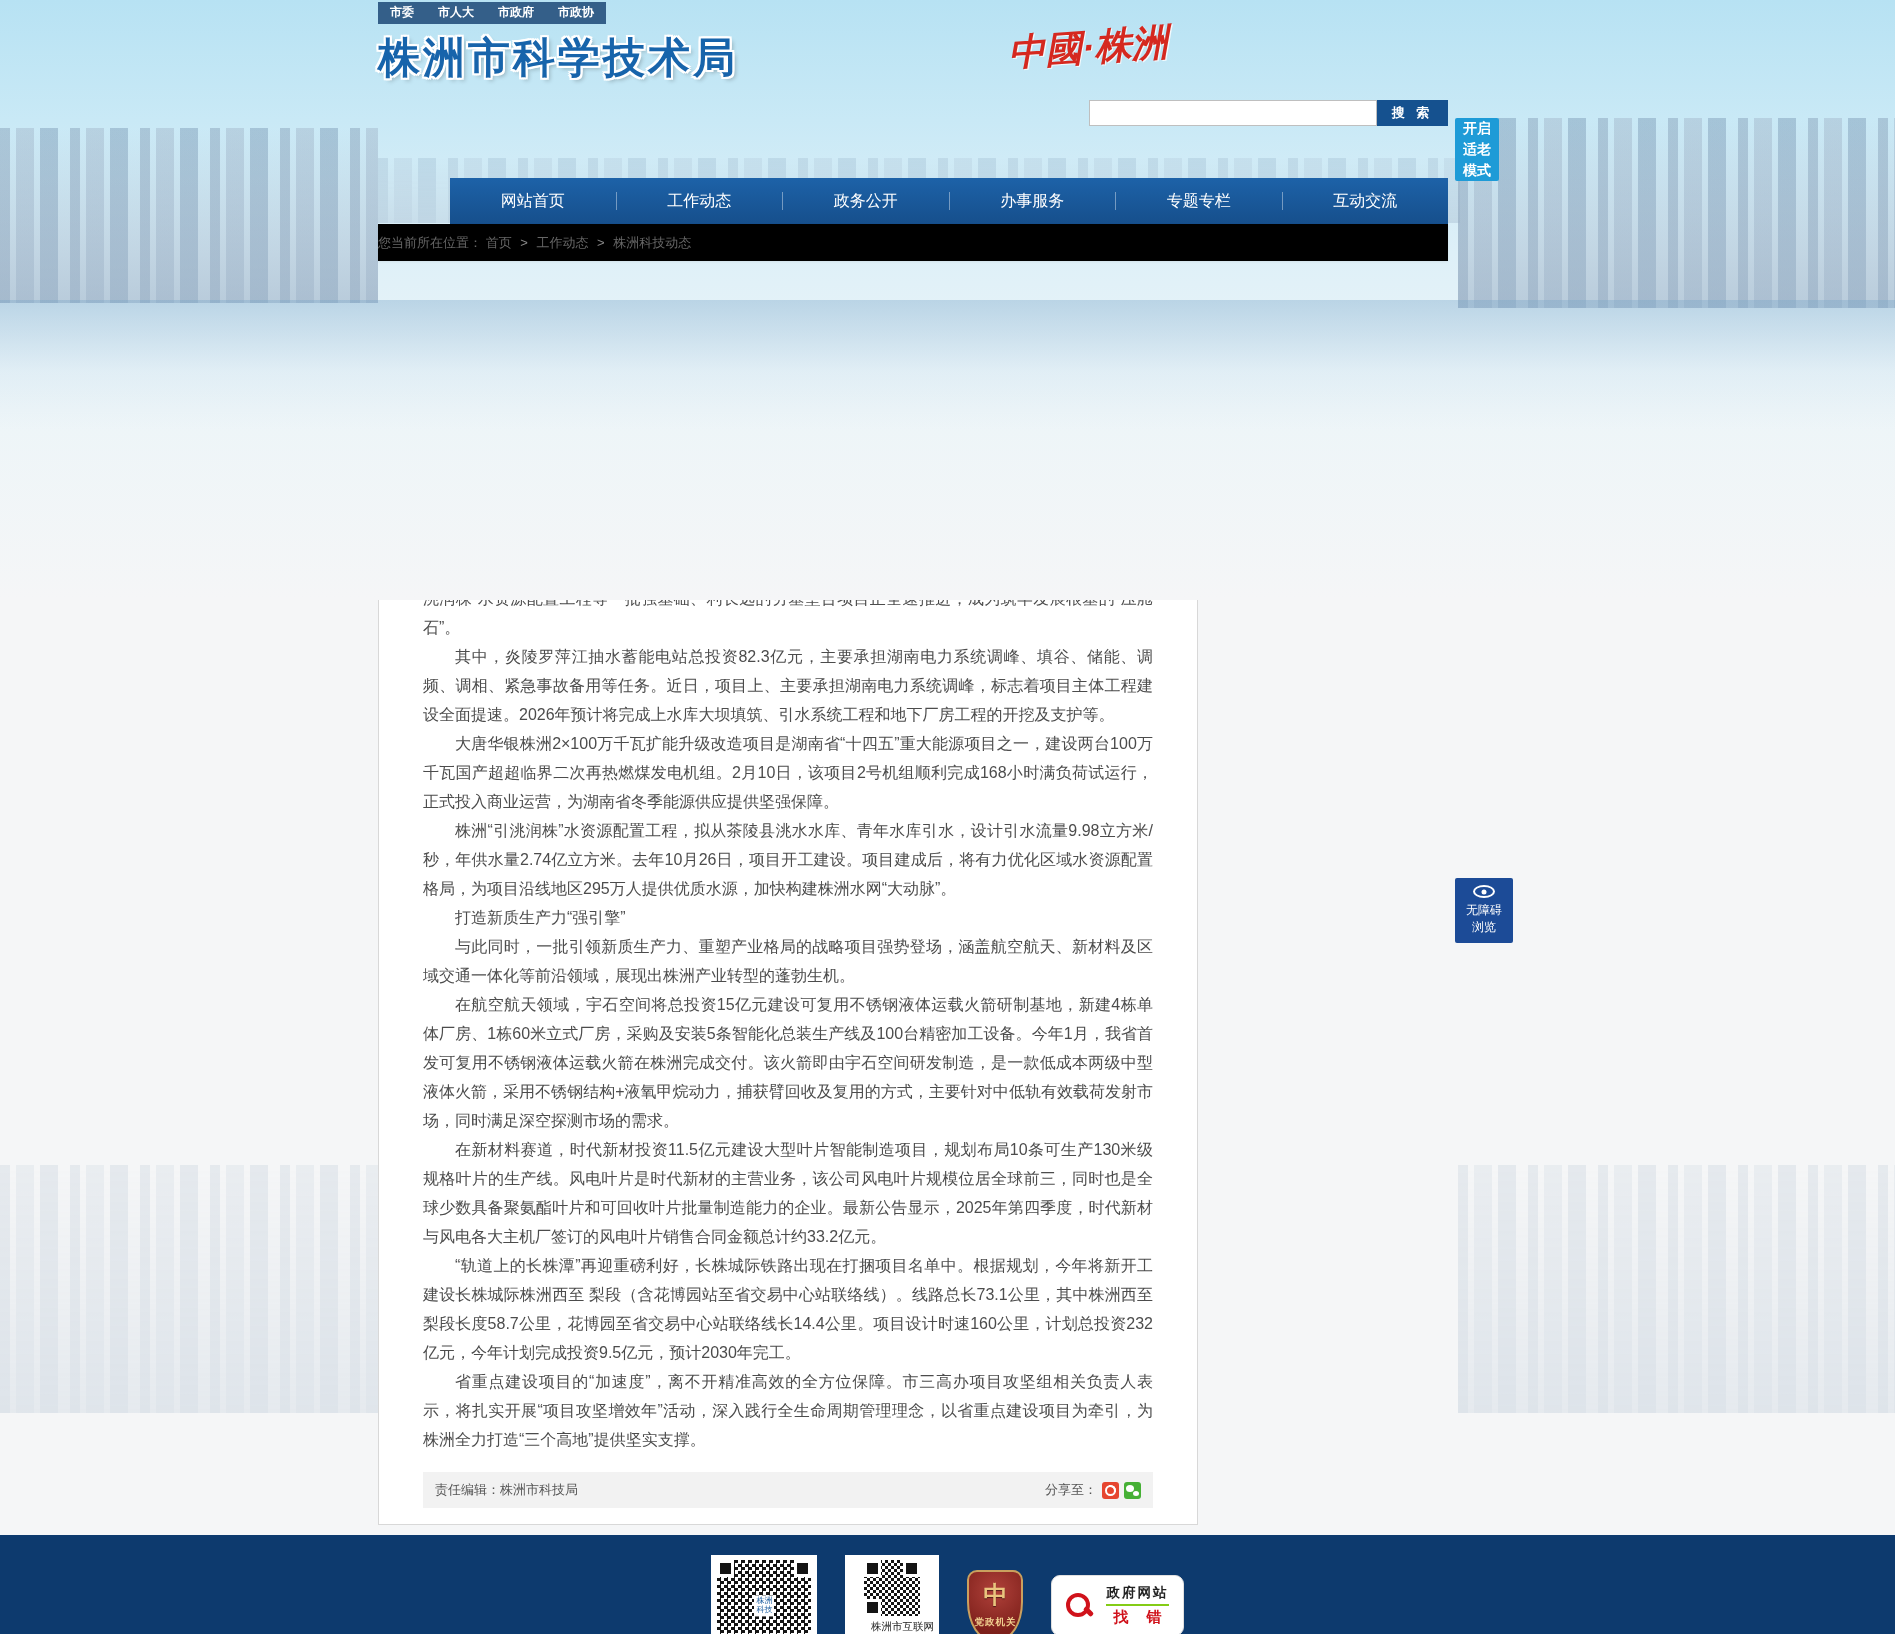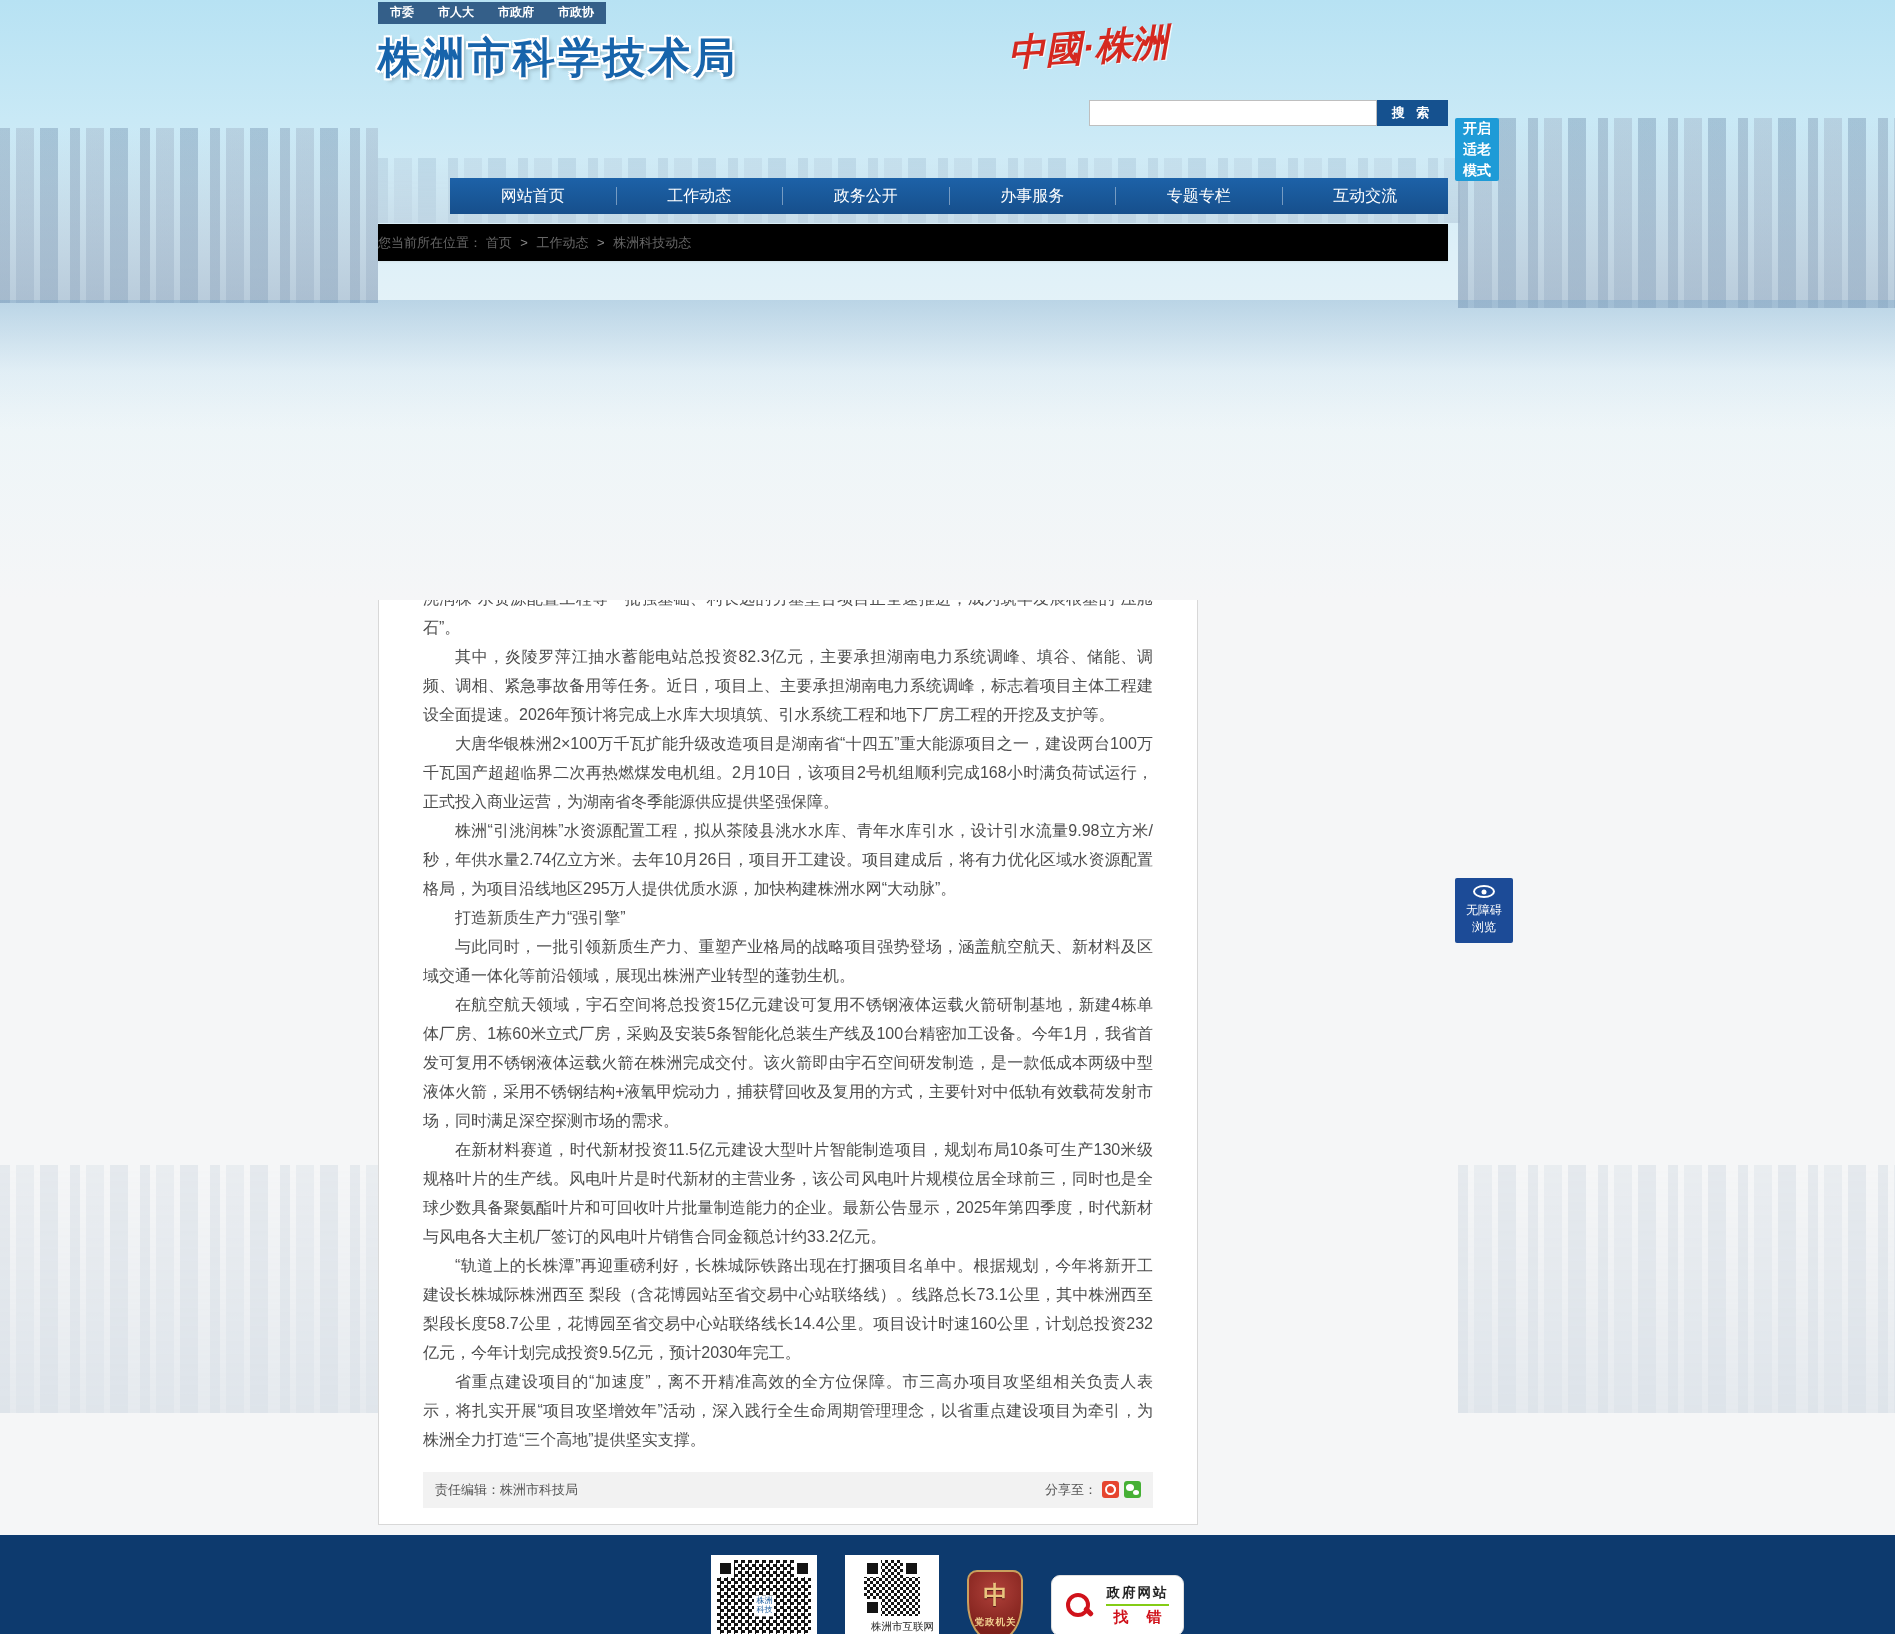--- a/index.html
+++ b/index.html
@@ -32,42 +32,42 @@
   .site-title { position:absolute; top:30px; left:0; font-size:42px; font-weight:bold;
     color:#1764ab; letter-spacing:3px; cursor:pointer;
     text-shadow:-2px 0 #fff,2px 0 #fff,0 -2px #fff,0 2px #fff,-2px -2px #fff,2px 2px #fff,-2px 2px #fff,2px -2px #fff,3px 3px 4px rgba(0,0,0,.25); }
   .logo-cn { position:absolute; left:630px; top:22px; width:190px; color:#d5281f;
     font-size:37px; font-weight:bold; font-style:italic; transform:rotate(-4deg);
     text-shadow:1px 1px 0 rgba(255,255,255,.8); white-space:nowrap; }
   .search-row { position:absolute; top:100px; right:0; display:flex; }
   .search-input { width:288px; height:26px; border:1px solid #bfbfbf; background:#fff; padding:0 8px; font-size:13px; }
   .search-btn { width:71px; height:26px; border:none; background:#15518f; color:#fff;
     font-size:13px; letter-spacing:4px; cursor:pointer; font-weight:bold; }
-  .nav { position:absolute; top:178px; left:72px; right:0; height:36px;
+  .nav { position:absolute; top:178px; left:72px; right:0; height:46px;
     background:linear-gradient(#1d62a8,#164f8c); display:flex; align-items:center; }
   .nav-item { flex:1; text-align:center; color:#fff; font-size:16px; cursor:pointer; }
   .nav-sep { width:1px; height:18px; background:rgba(255,255,255,.4); }
   .breadcrumb { position:absolute; top:224px; left:0; right:0; height:37px; background:#000000;
     line-height:37px; font-size:13px; color:#666; box-shadow:0 1px 2px rgba(0,0,0,.06); }
   .breadcrumb a { color:#666; text-decoration:none; cursor:pointer; }
   .bc-sep { margin:0 5px; color:#888; }
 
   
   .article-zone { margin-left:378px; width:1070px; margin-top:15px; border-top:3px solid #19568f; }
   .article-box { width:820px; background:#fff; border:1px solid #d8d8d8; border-top:none;
     padding:28px 44px 16px; }
   .a-title { text-align:center; font-size:21px; font-weight:bold; color:#333; letter-spacing:1px; }
   .a-meta { text-align:center; color:#999; font-size:13px; margin-top:20px; padding-bottom:16px;
     border-bottom:1px solid #e9e9e9; }
   .a-meta span { margin:0 8px; }
   .a-body { margin-top:20px; }
   .a-body p { font-size:16px; line-height:29px; color:#4c4c4c; text-indent:2em; text-align:justify; }
   .share-bar { margin-top:18px; height:36px; background:#f2f2f2; display:flex; align-items:center;
     justify-content:space-between; padding:0 12px; font-size:13px; color:#555; }
-  .share-right { display:flex; align-items:flex-start; gap:5px; }
+  .share-right { display:flex; align-items:center; gap:5px; }
   .ic-weibo { width:17px; height:17px; border-radius:3px; background:#e6452f; position:relative; cursor:pointer; }
   .ic-weibo::after { content:""; position:absolute; left:3px; bottom:3px; width:7px; height:7px;
     border:2px solid #fff; border-radius:50%; }
   .ic-weibo::before { content:""; position:absolute; right:3px; top:3px; width:5px; height:5px;
     border-top:2px solid #fff; border-right:2px solid #fff; border-radius:0 6px 0 0; }
   .ic-wechat { width:17px; height:17px; border-radius:3px; background:#46b035; position:relative; cursor:pointer; }
   .ic-wechat::before { content:""; position:absolute; left:2px; top:3px; width:8px; height:7px;
     background:#fff; border-radius:50%; }
   .ic-wechat::after { content:""; position:absolute; right:2px; bottom:3px; width:6px; height:5px;
     background:#fff; border-radius:50%; }

